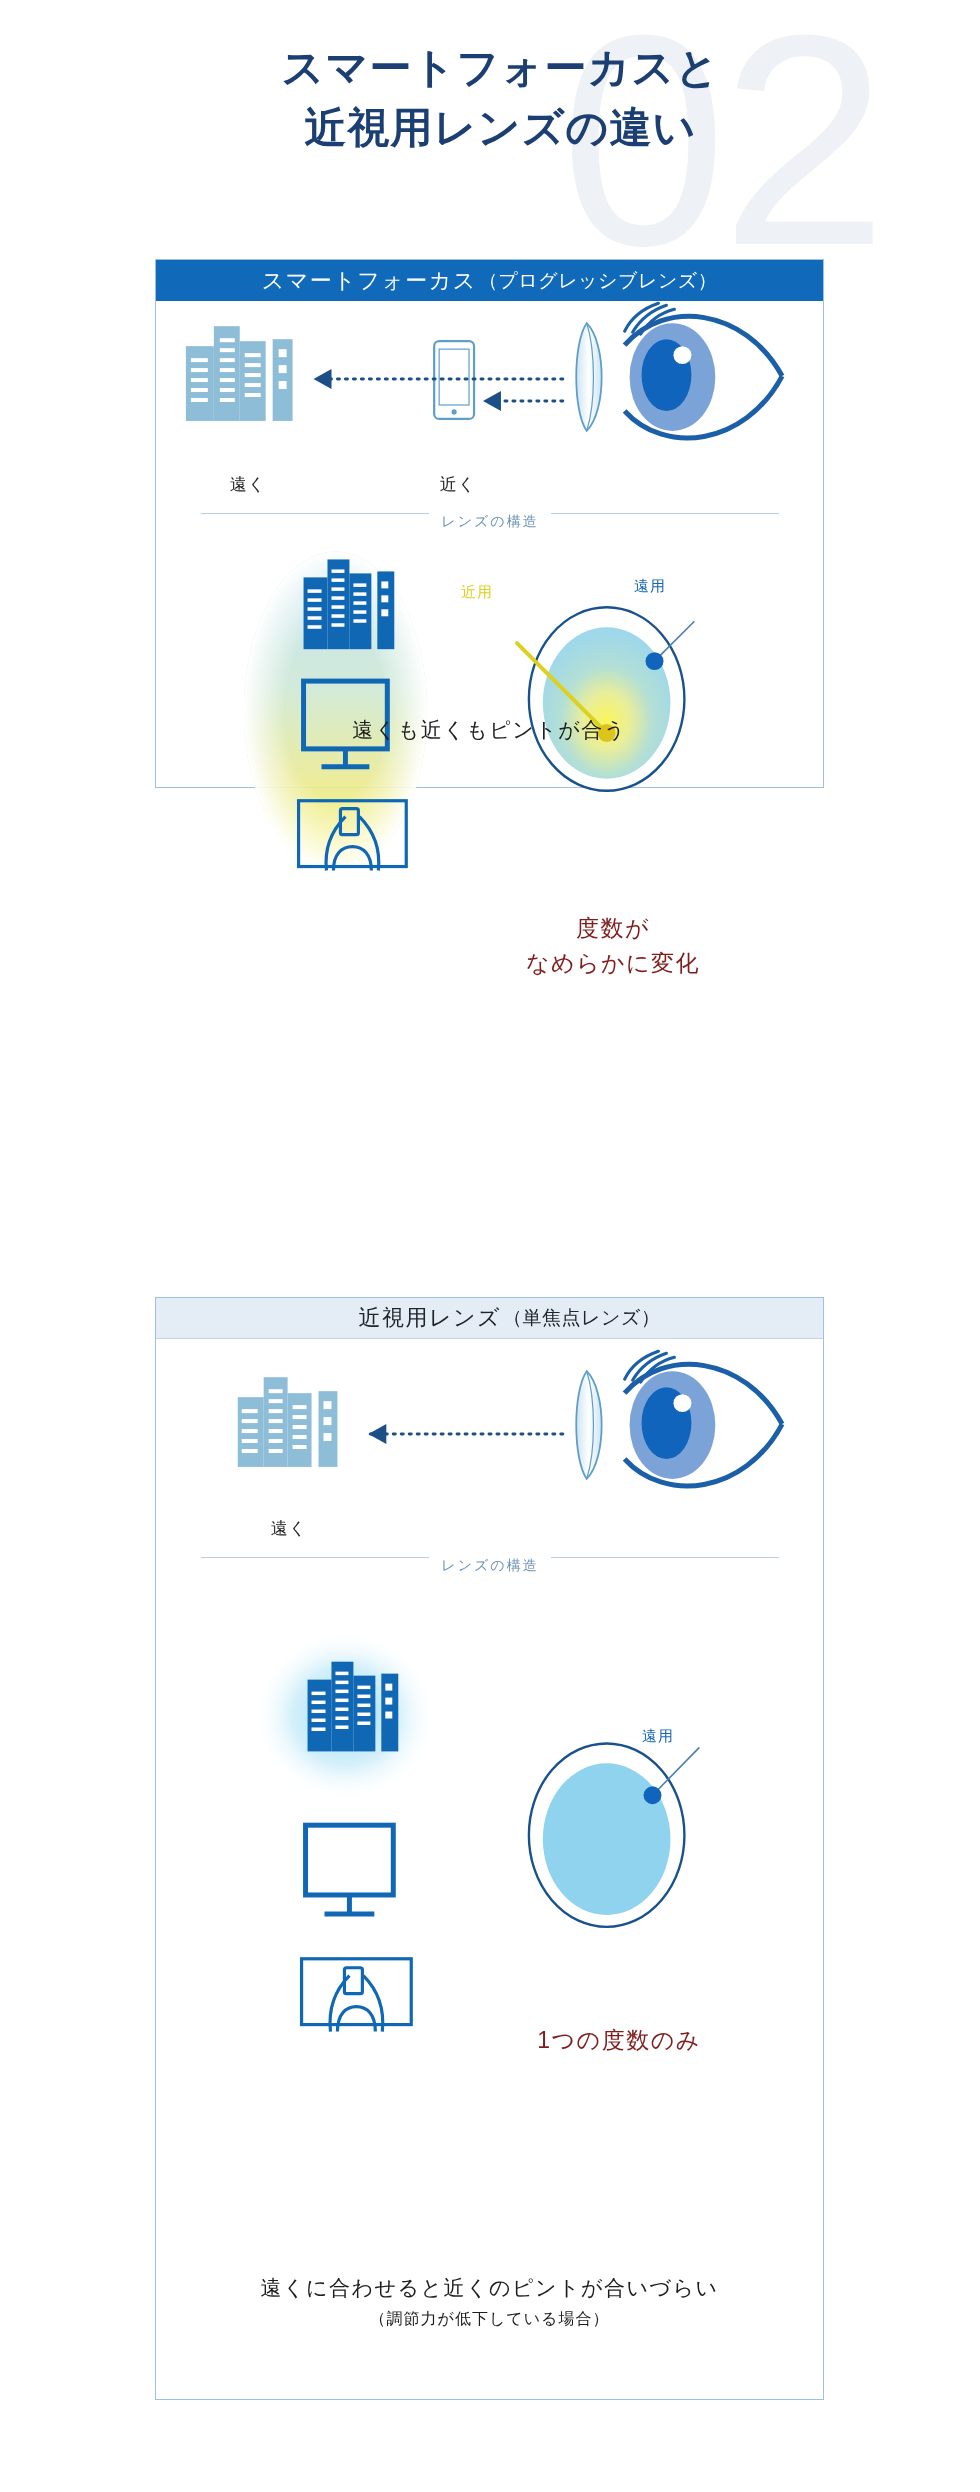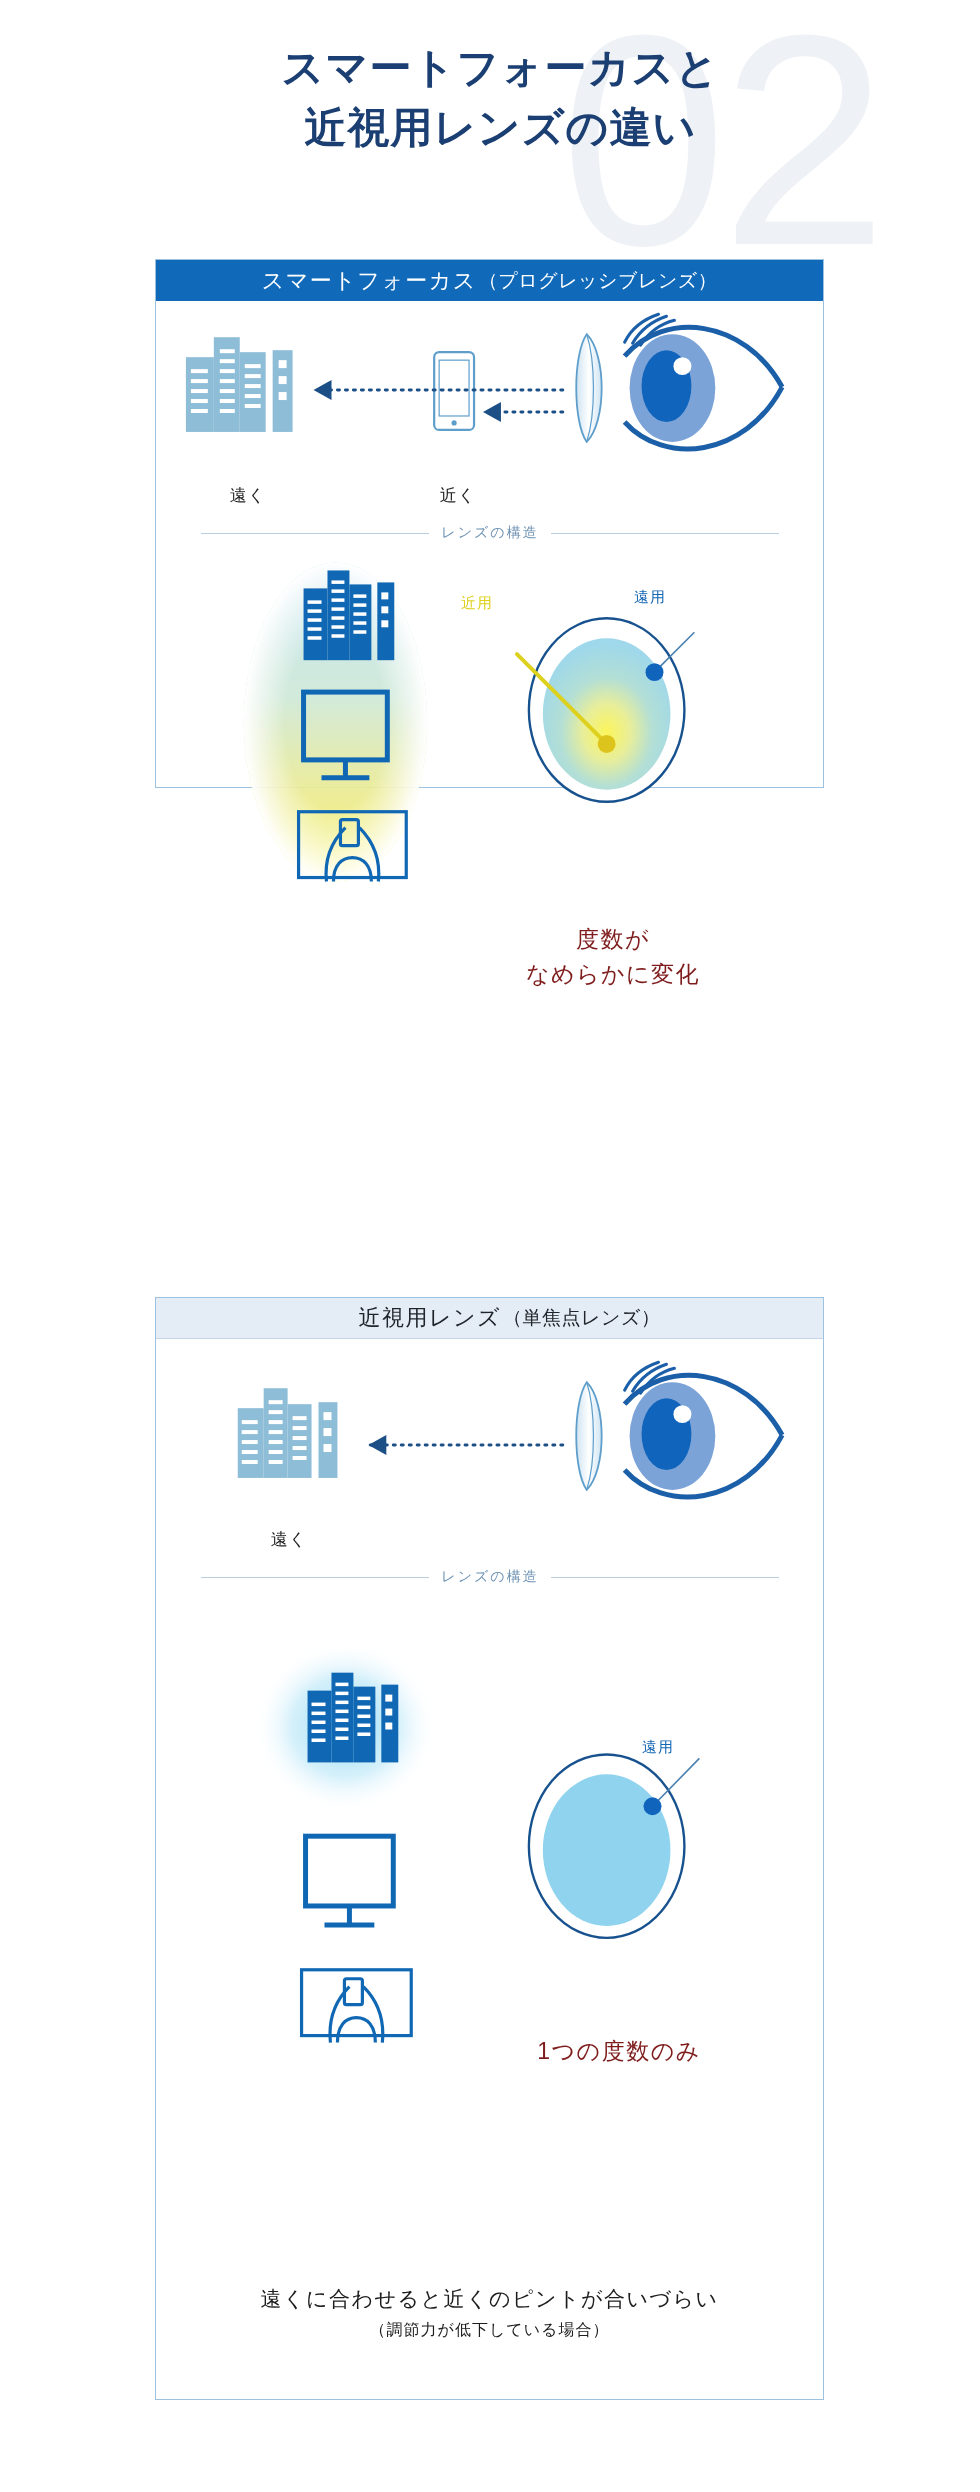--- a/index.html
+++ b/index.html
@@ -89,21 +89,20 @@
     letter-spacing: 1.5px;
     font-weight: 400;
   }
   .panel-header .ph-sub {
     font-size: 19px;
     letter-spacing: 0.5px;
     margin-left: 2px;
   }
   .panel-body {
     position: relative;
-    margin-top: 11px;
   }
   #panel-smart .panel-body { height: 486px; }
   #panel-single .panel-body { height: 1060px; }
 
   
   .scene { position: absolute; left: 0; top: 0; width: 100%; }
 
   .label-text {
     position: absolute;
     font-size: 17px;
@@ -112,21 +111,20 @@
     text-align: center;
     white-space: nowrap;
   }
 
   
   .divider {
     position: absolute;
     left: 45px;
     width: 578px;
     display: flex;
-    align-items: center;
     gap: 12px;
     color: #6f93b4;
   }
   .divider .rule {
     flex: 1;
     height: 1px;
     background: #b9cfe0;
   }
   .divider .dtext {
     font-size: 14px;
@@ -366,20 +364,23 @@
     </svg>
 
     <div class="anno anno-near" style="left:305px; top:282px;">近用</div>
     <div class="anno anno-far" style="left:478px; top:276px;">遠用</div>
 
     <div class="bigblue" style="left:352px; top:610px; width:210px;">
       <span>度数が</span>
       <span>なめらかに変化</span>
     </div>
 
+    <div class="caption" style="top:415px;">
+      <span class="cap-main">遠くも近くもピントが合う</span>
+    </div>
 
   </div>
 </section>
 
 <section class="panel" id="panel-single">
 
   <div class="panel-header">
     <span class="ph-main">近視用レンズ</span>
     <span class="ph-sub">（単焦点レンズ）</span>
   </div>

